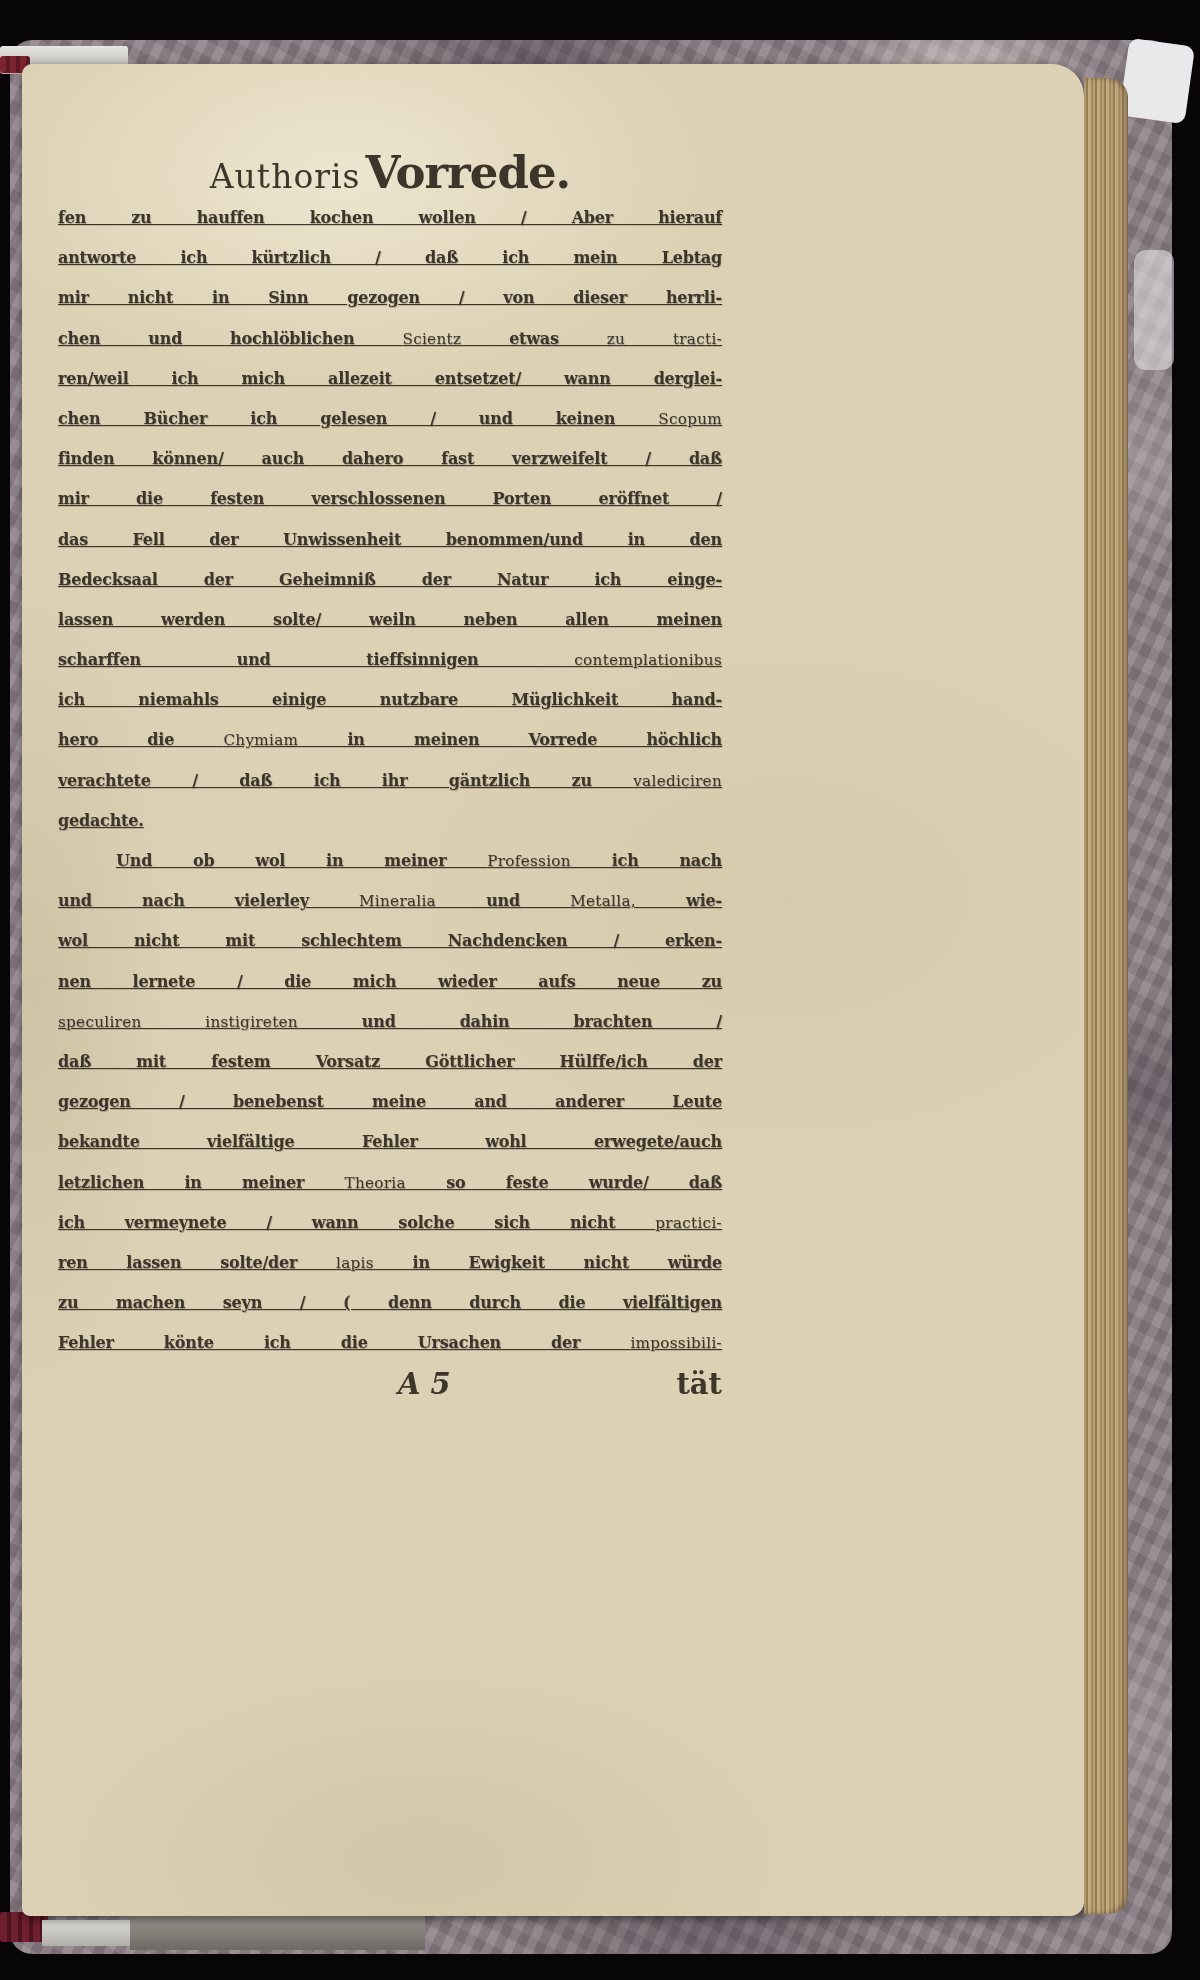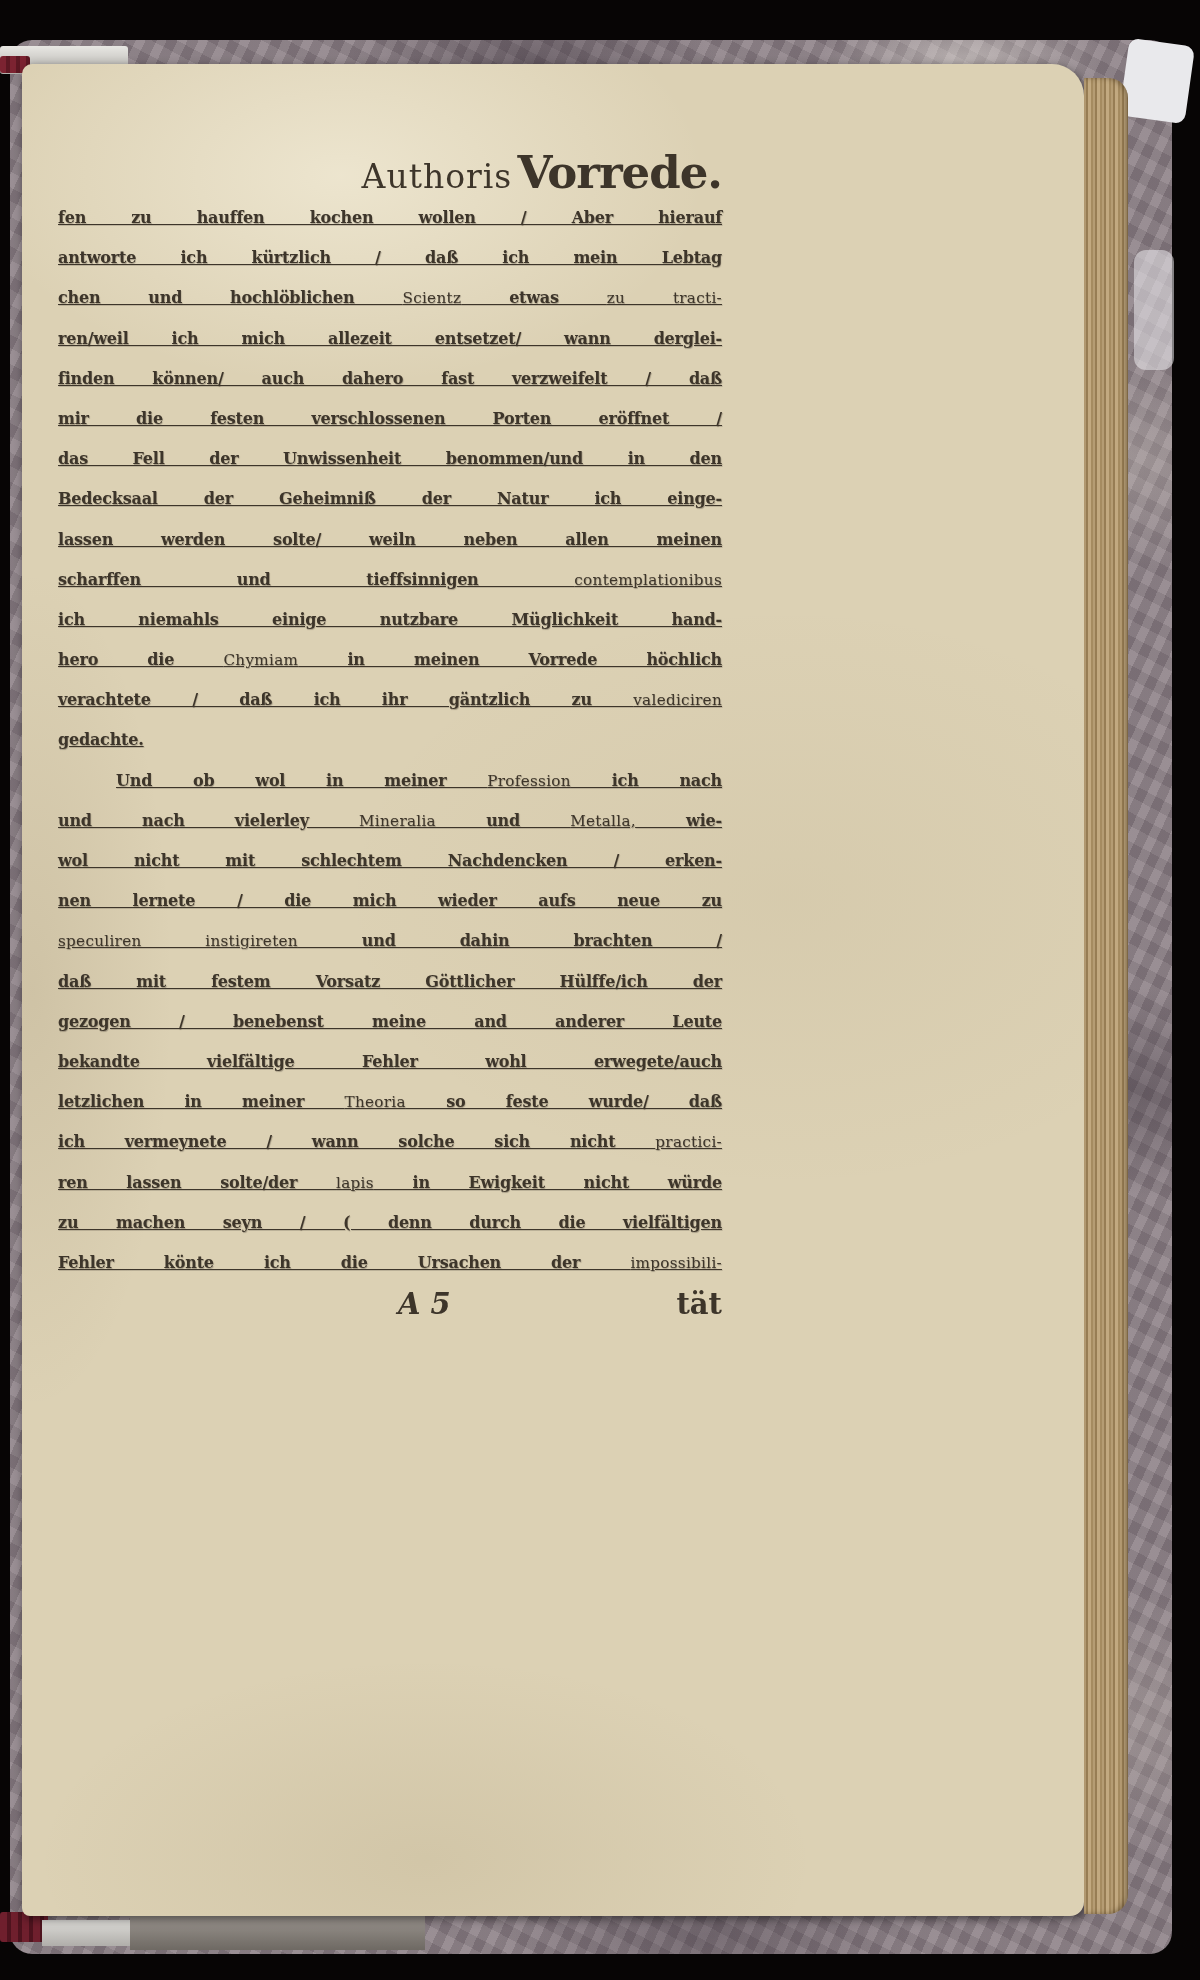--- a/index.html
+++ b/index.html
@@ -52,21 +52,21 @@
   }
   
   .fore-edge{
     position:absolute;left:1084px;top:78px;width:44px;height:1836px;
     border-radius:0 20px 20px 0;
     background:repeating-linear-gradient(90deg,#b59c73 0 2px,#977d54 2px 4px,#c2a980 4px 7px,#a58b60 7px 9px);
     box-shadow:inset -3px 0 5px rgba(60,45,25,0.45);
   }
   
   .text-block{position:absolute;left:58px;top:146px;width:664px;color:#3d352a;}
-  .heading{height:52px;text-align:right;white-space:nowrap;}
+  .heading{height:52px;text-align:center;white-space:nowrap;}
   .a-head{font-size:33px;font-weight:400;letter-spacing:1px;}
   .f-head{font-size:45px;font-weight:700;letter-spacing:-1px;}
   .line{
     font-size:16px;line-height:40.2px;height:40.2px;
     text-align:justify;text-align-last:justify;
     text-shadow:0.6px 0.6px 0.8px rgba(61,53,42,0.35);
     text-decoration:underline;
   }
   .line.noj{text-align-last:left;}
   .line.indent{text-indent:58px;}
@@ -93,22 +93,24 @@
   <div class="fore-edge"></div>
 
   <div class="text-block">
     <div class="heading">
       <span class="a-head">Authoris</span>
       <span class="f-head">Vorrede.</span>
     </div>
     <div class="lines">
         <div class="line"><span class="f">fen zu hauffen kochen wollen / Aber hierauf</span></div>
         <div class="line"><span class="f">antworte ich kürtzlich / daß ich mein Lebtag</span></div>
+        <div class="line"><span class="f">mir nicht in Sinn gezogen / von dieser herrli-</span></div>
         <div class="line"><span class="f">chen und hochlöblichen </span><span class="a">Scientz</span><span class="f"> etwas </span><span class="a">zu tracti-</span></div>
         <div class="line"><span class="f">ren/weil ich mich allezeit entsetzet/ wann derglei-</span></div>
+        <div class="line"><span class="f">chen Bücher ich gelesen / und keinen </span><span class="a">Scopum</span></div>
         <div class="line"><span class="f">finden können/ auch dahero fast verzweifelt / daß</span></div>
         <div class="line"><span class="f">mir die festen verschlossenen Porten eröffnet /</span></div>
         <div class="line"><span class="f">das Fell der Unwissenheit benommen/und in den</span></div>
         <div class="line"><span class="f">Bedecksaal der Geheimniß der Natur ich einge-</span></div>
         <div class="line"><span class="f">lassen werden solte/ weiln neben allen meinen</span></div>
         <div class="line"><span class="f">scharffen und tieffsinnigen </span><span class="a">contemplationibus</span></div>
         <div class="line"><span class="f">ich niemahls einige nutzbare Müglichkeit hand-</span></div>
         <div class="line"><span class="f">hero die </span><span class="a">Chymiam</span><span class="f"> in meinen Vorrede höchlich</span></div>
         <div class="line"><span class="f">verachtete / daß ich ihr gäntzlich zu </span><span class="a">valediciren</span></div>
         <div class="line noj"><span class="f">gedachte.</span></div>

